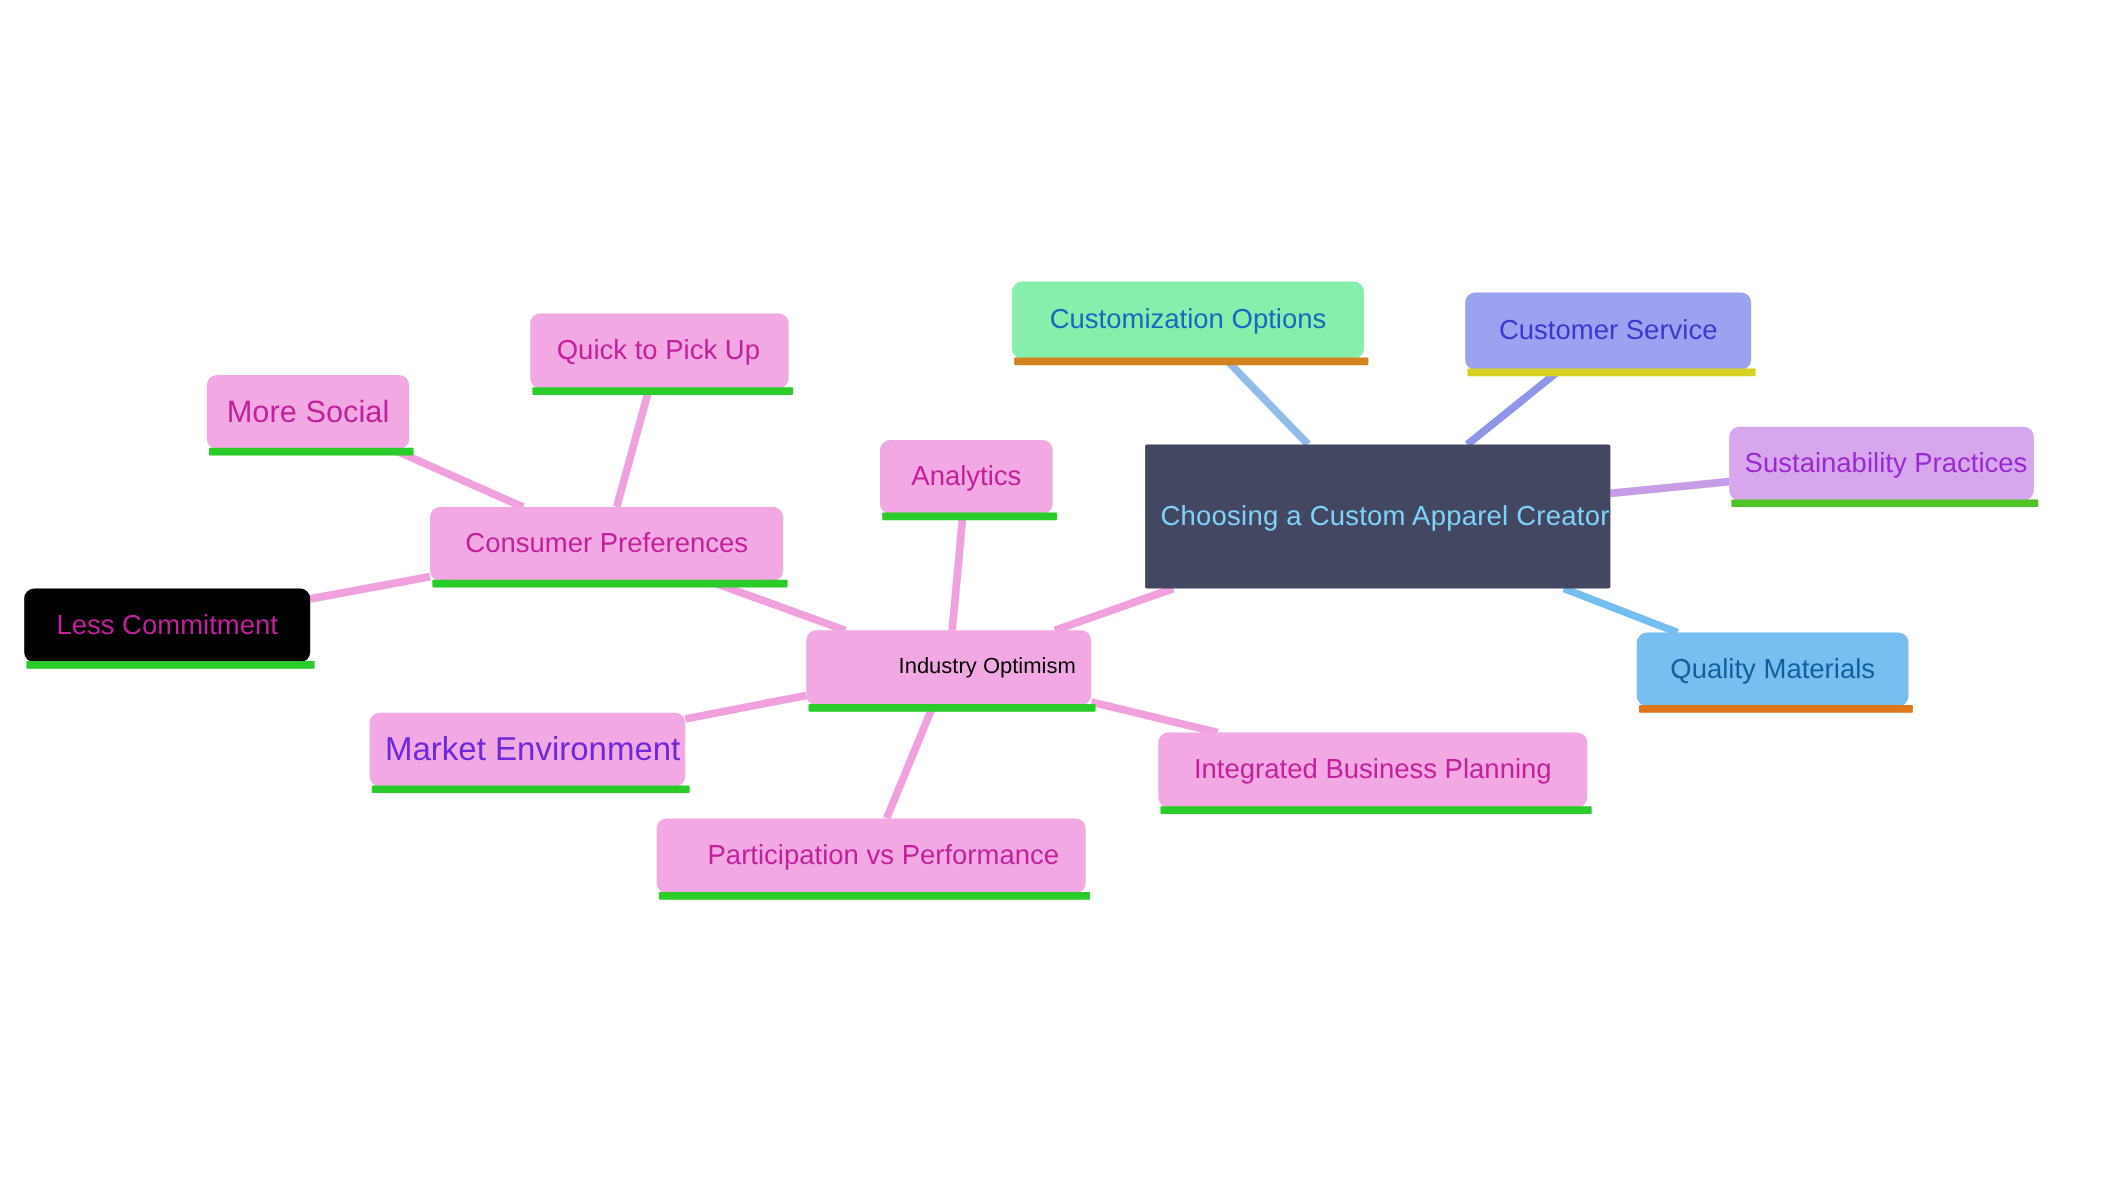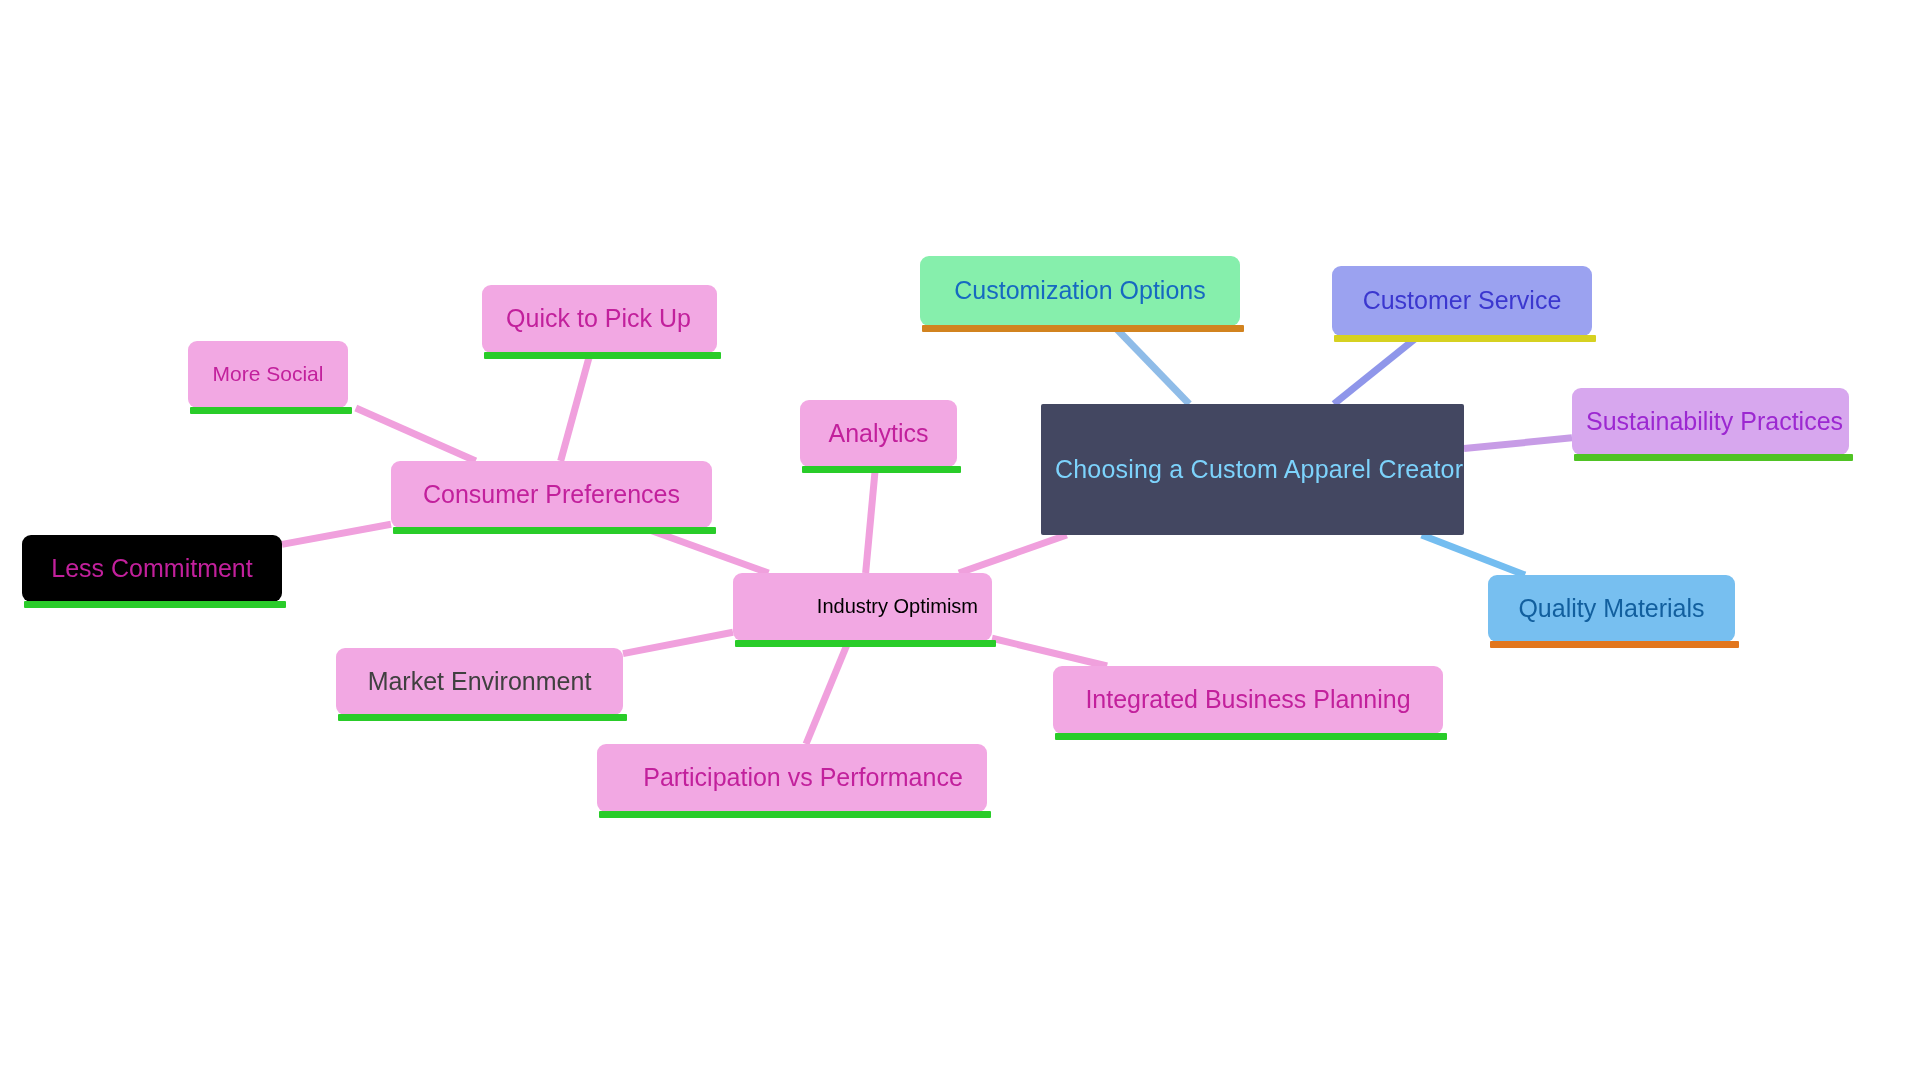--- a/index.html
+++ b/index.html
@@ -105,29 +105,29 @@
         <span class="node-underline" style="background: rgb(41, 204, 41);"></span>
       </div>
       <div class="node" style="left: 800px; top: 400px; width: 157px; height: 67px; background: rgb(242, 168, 227); color: rgb(194, 32, 156); font-size: 25px;">
         <span class="node-label">Analytics</span>
         <span class="node-underline" style="background: rgb(41, 204, 41);"></span>
       </div>
       <div class="node" style="left: 482px; top: 285px; width: 235px; height: 68px; background: rgb(242, 168, 227); color: rgb(194, 32, 156); font-size: 25px; padding-left: 12px;">
         <span class="node-label">Quick to Pick Up</span>
         <span class="node-underline" style="background: rgb(41, 204, 41);"></span>
       </div>
-      <div class="node" style="left: 188px; top: 341px; width: 160px; height: 67px; background: rgb(242, 168, 227); color: rgb(194, 32, 156); font-size: 21px;">
+      <div class="node" style="left: 188px; top: 341px; width: 184px; height: 67px; background: rgb(242, 168, 227); color: rgb(194, 32, 156); font-size: 28px;">
         <span class="node-label">More Social</span>
         <span class="node-underline" style="background: rgb(41, 204, 41);"></span>
       </div>
       <div class="node" style="left: 22px; top: 535px; width: 260px; height: 67px; background: #000000; color: rgb(194, 32, 156); font-size: 25px;">
         <span class="node-label">Less Commitment</span>
         <span class="node-underline" style="background: rgb(41, 204, 41);"></span>
       </div>
-      <div class="node" style="left: 336px; top: 648px; width: 287px; height: 67px; background: rgb(242, 168, 227); color: #404040; font-size: 25px;">
+      <div class="node" style="left: 336px; top: 648px; width: 287px; height: 67px; background: rgb(242, 168, 227); color: #6d28d9; font-size: 30px;">
         <span class="node-label">Market Environment</span>
         <span class="node-underline" style="background: rgb(41, 204, 41);"></span>
       </div>
       <div class="node" style="left: 597px; top: 744px; width: 390px; height: 68px; background: rgb(242, 168, 227); color: rgb(194, 32, 156); font-size: 25px; padding-left: 36px;">
         <span class="node-label">Participation vs Performance</span>
         <span class="node-underline" style="background: rgb(41, 204, 41);"></span>
       </div>
       <div class="node" style="left: 1053px; top: 666px; width: 390px; height: 68px; background: rgb(242, 168, 227); color: rgb(194, 32, 156); font-size: 25px;">
         <span class="node-label">Integrated Business Planning</span>
         <span class="node-underline" style="background: rgb(41, 204, 41);"></span>

